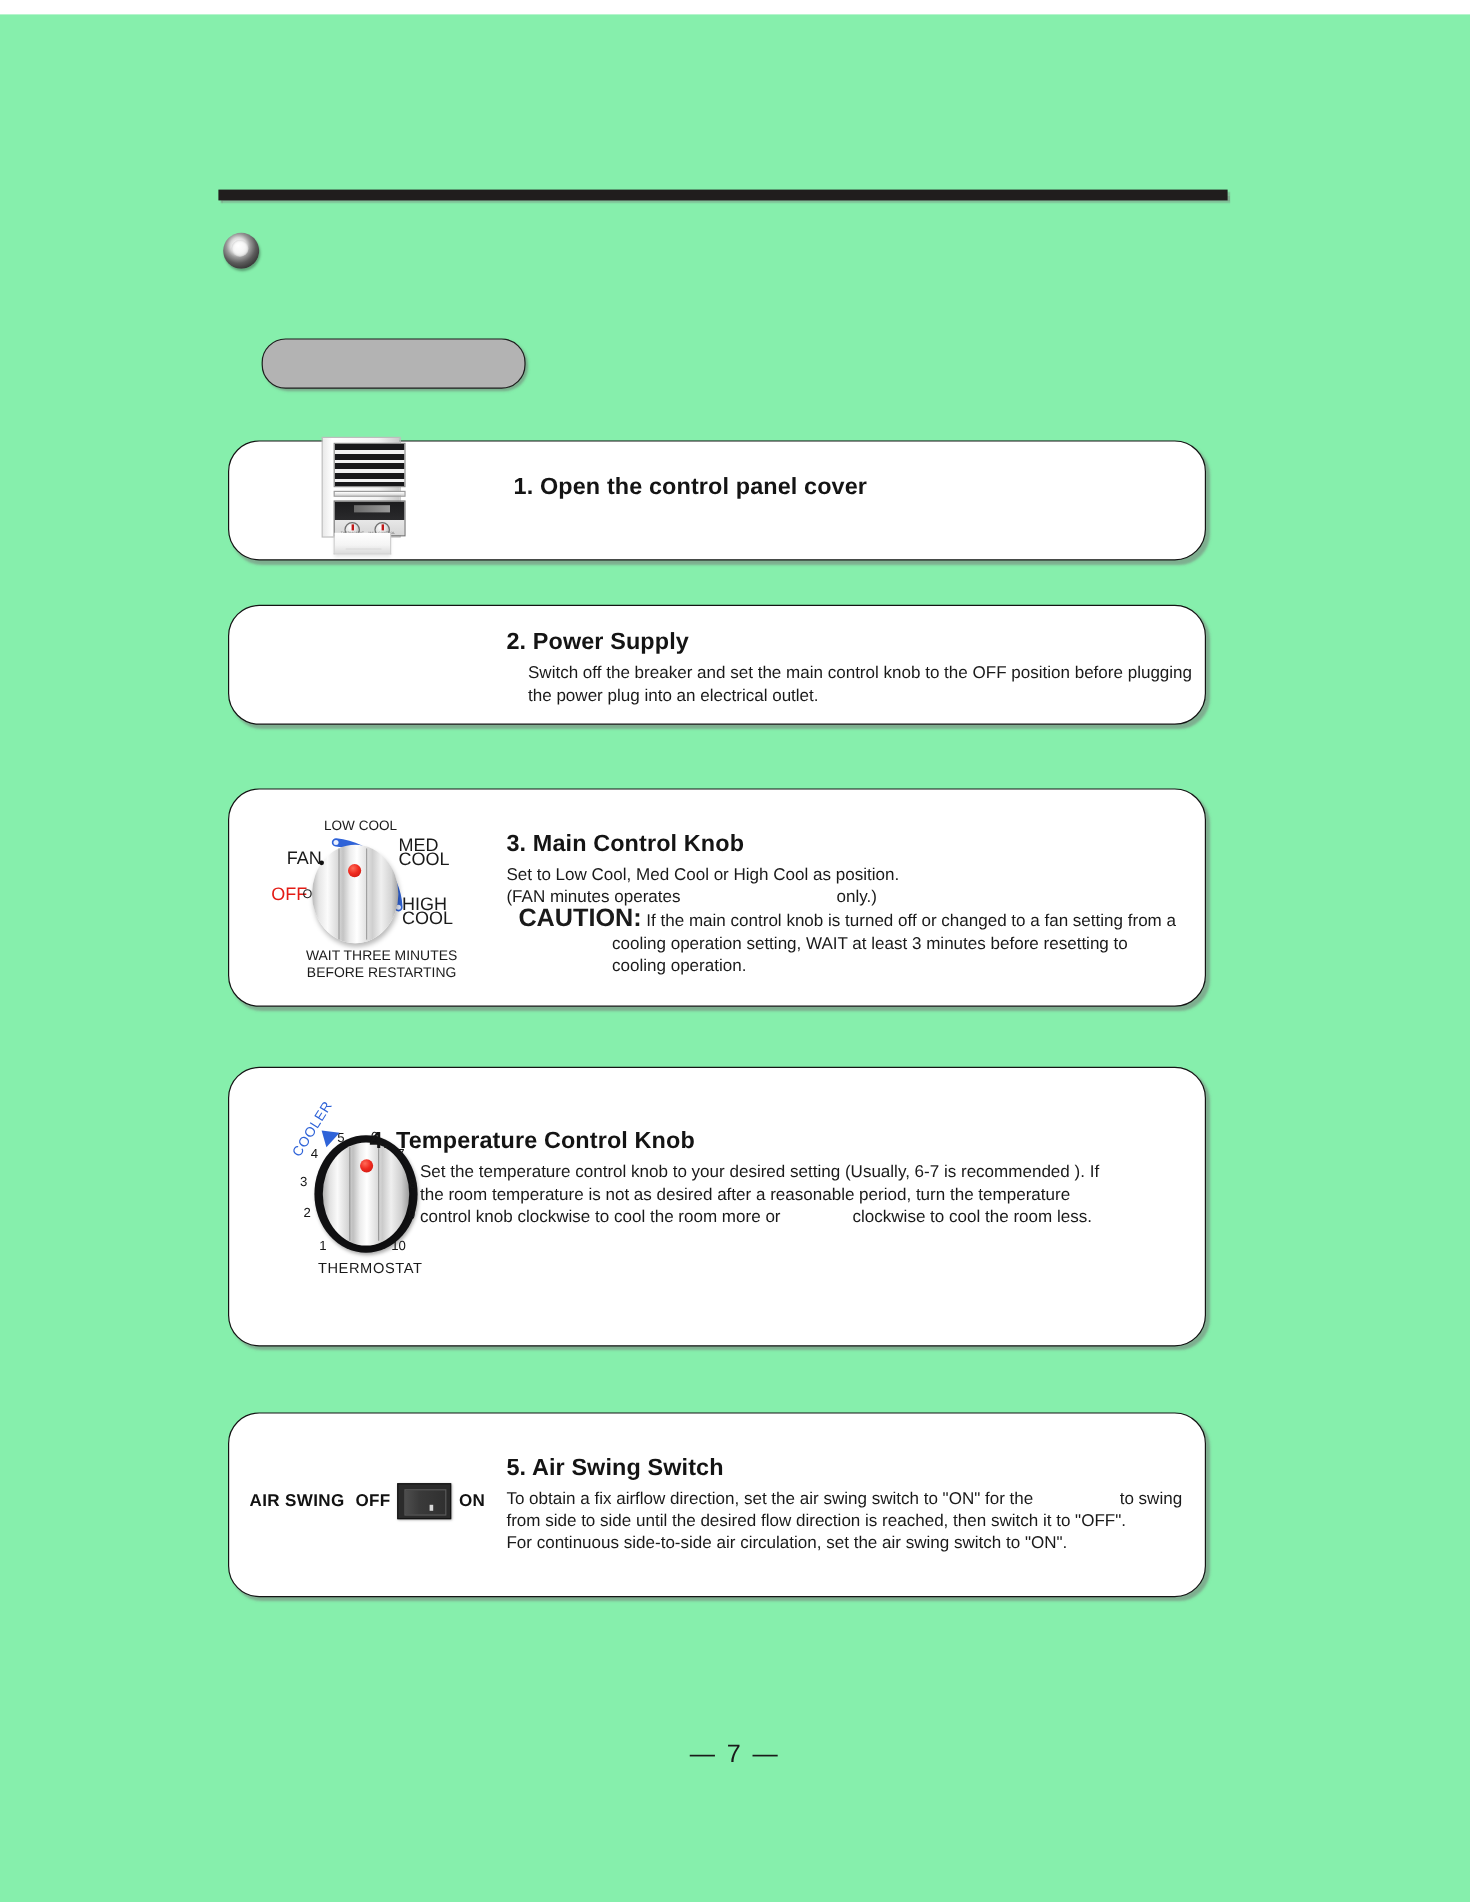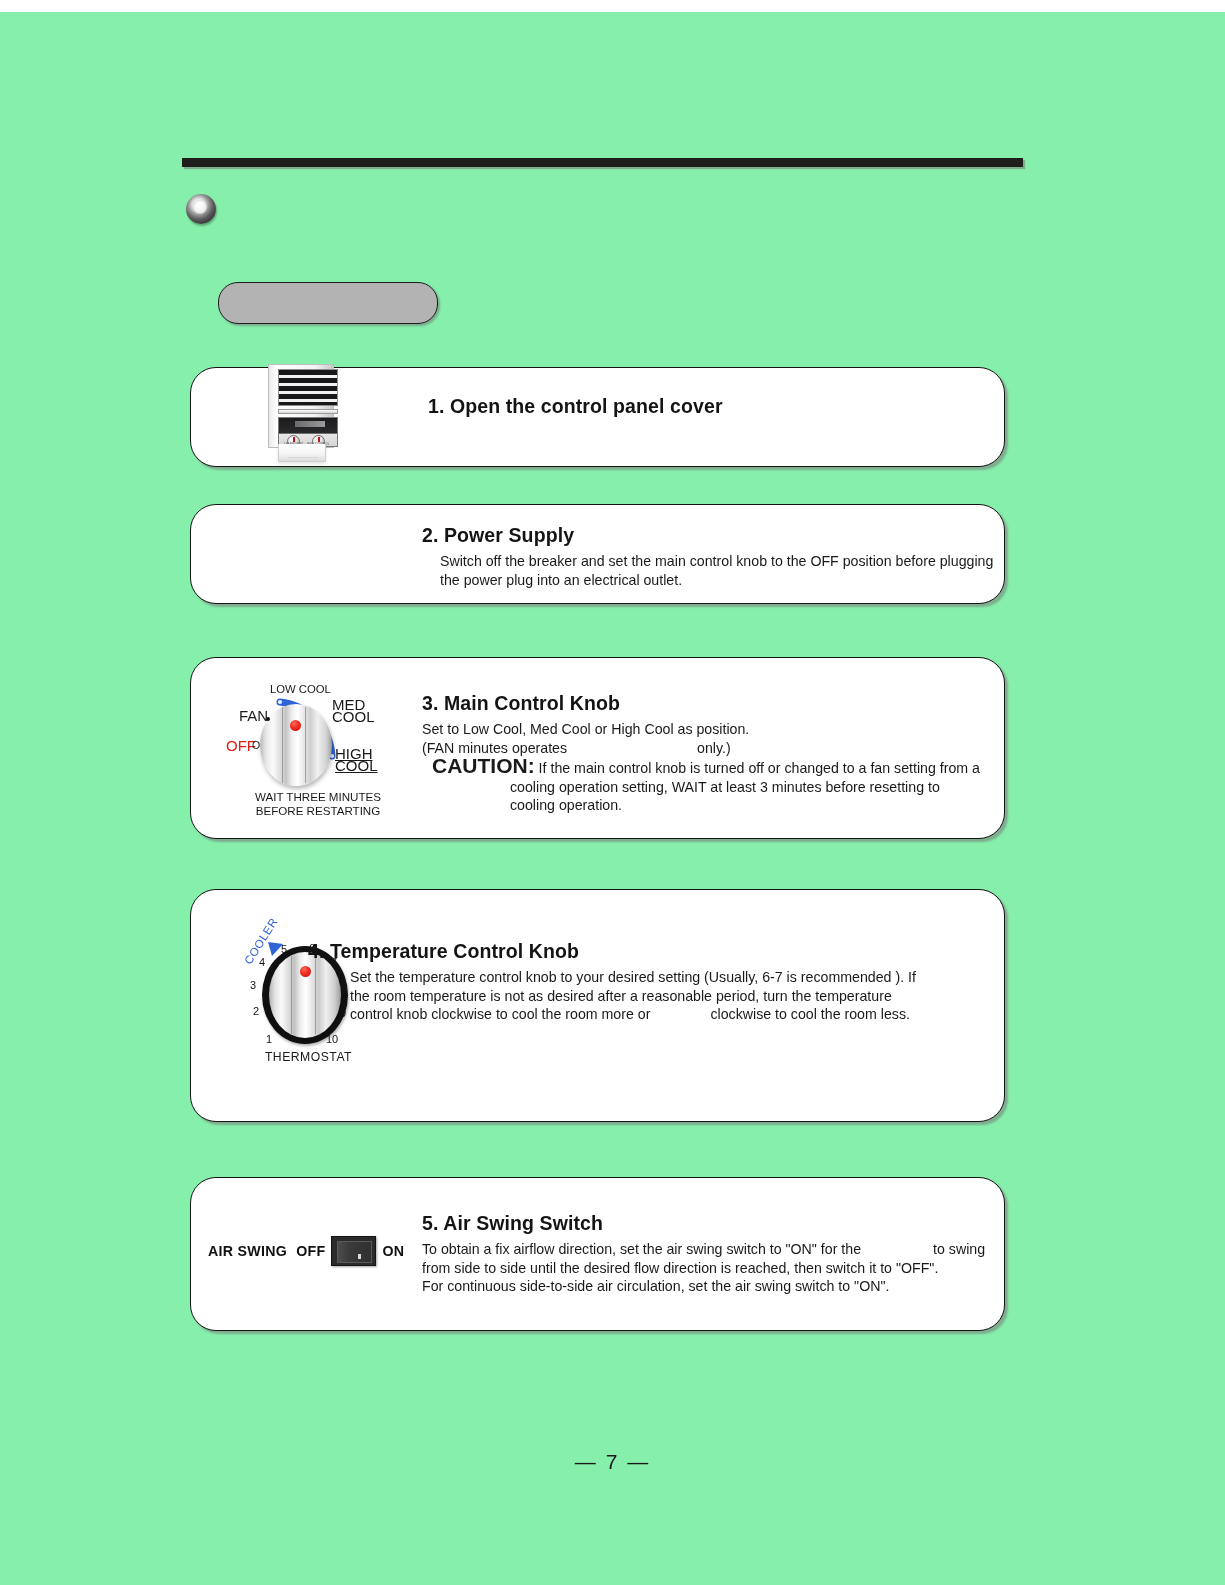--- a/index.html
+++ b/index.html
@@ -271,21 +271,21 @@
   }
   .knob-lbl {
     position: absolute;
     font-size: 15px;
     color: #1a1a1a;
     white-space: nowrap;
     line-height: 11.8px;
   }
   .knob-lbl.lowcool { left: 48px; top: 4px;  font-size: 11.3px; }
   .knob-lbl.medcool { left: 110px; top: 19px; }
-  .knob-lbl.highcool{ left: 113px; top: 68px; text-decoration: underline; }
+  .knob-lbl.highcool{ left: 113px; top: 68px; }
   .knob-lbl.fan     { left: 17px;  top: 30px; }
   .knob-lbl.off     { left: 4px;   top: 60px; color: #e31b14; }
   .knob-lbl.off-o   { left: 30px;  top: 60px; color: #1a1a1a; font-size: 10.5px;}
   .knob-tick-fan {
     position: absolute;
     left: 44px; top: 37px;
     width: 4px; height: 4px;
     background: #111;
     border-radius: 50%;
   }

